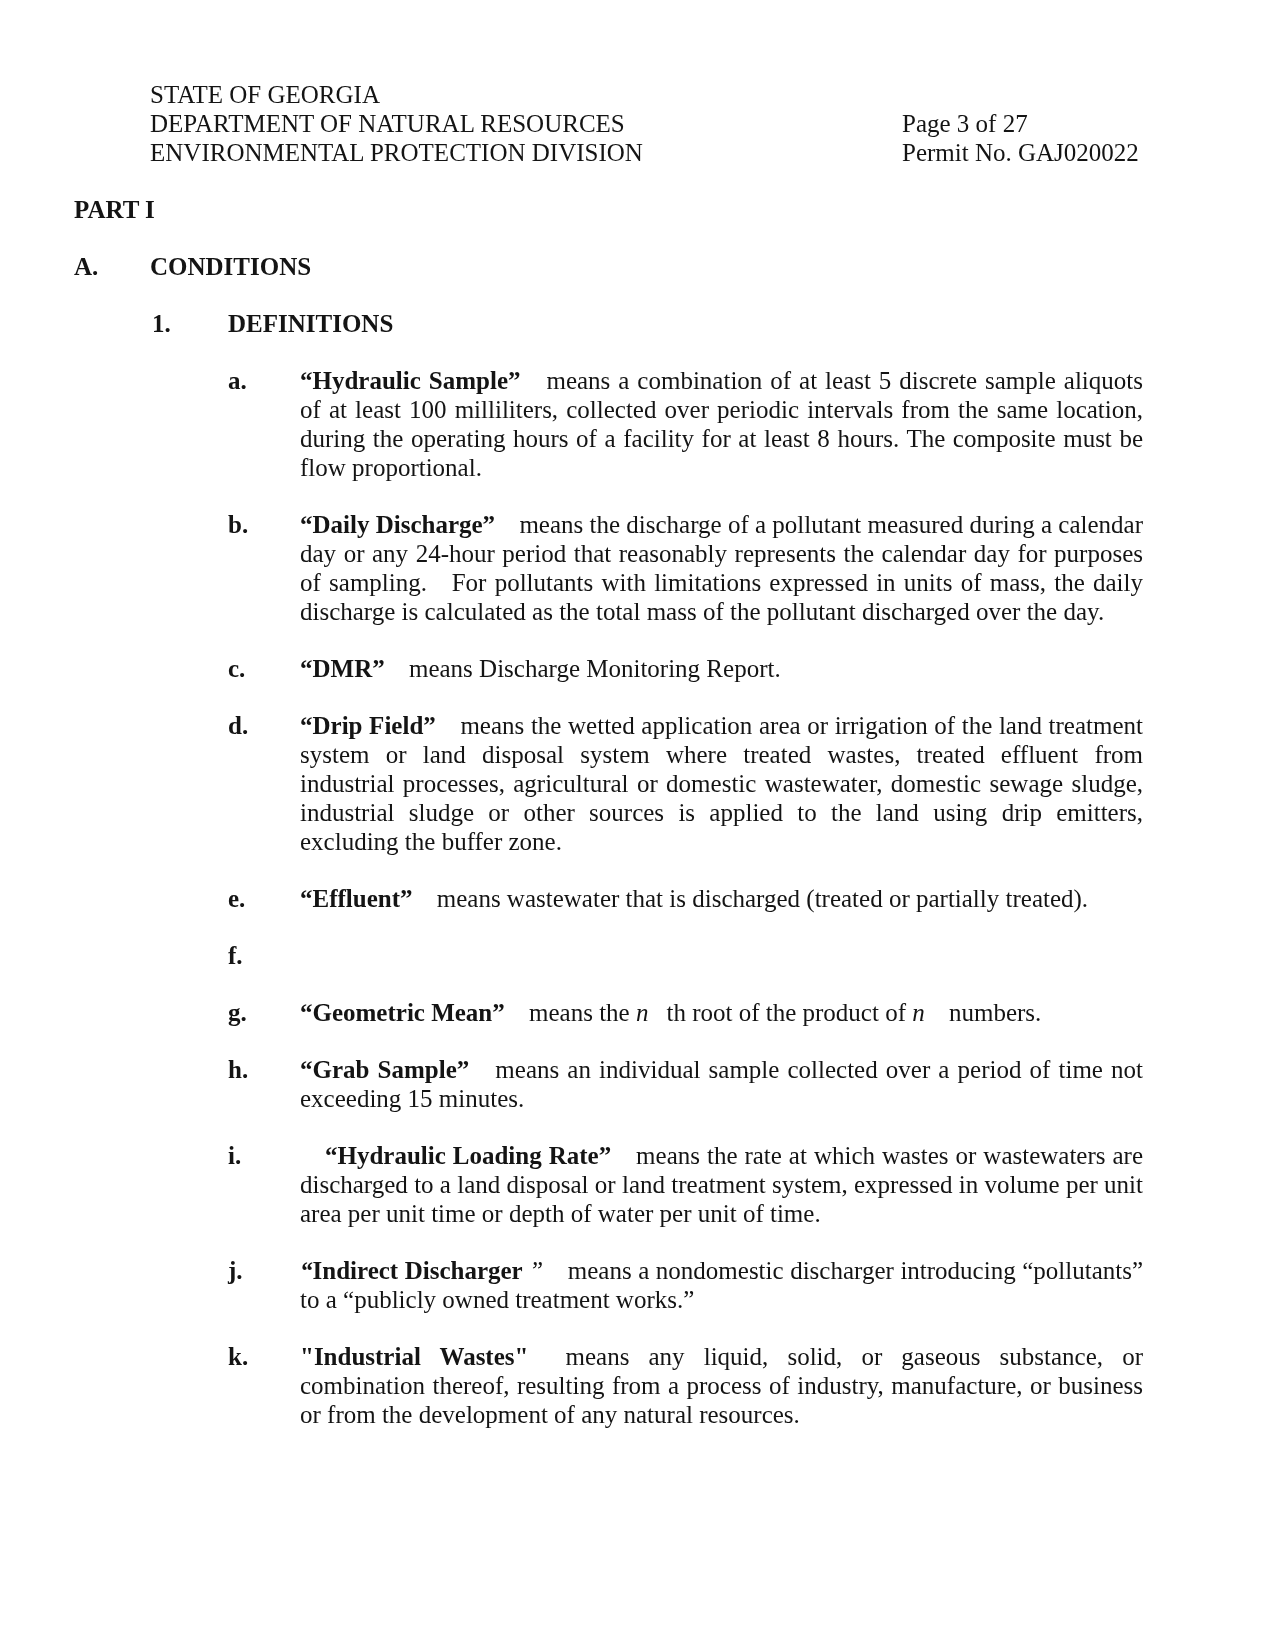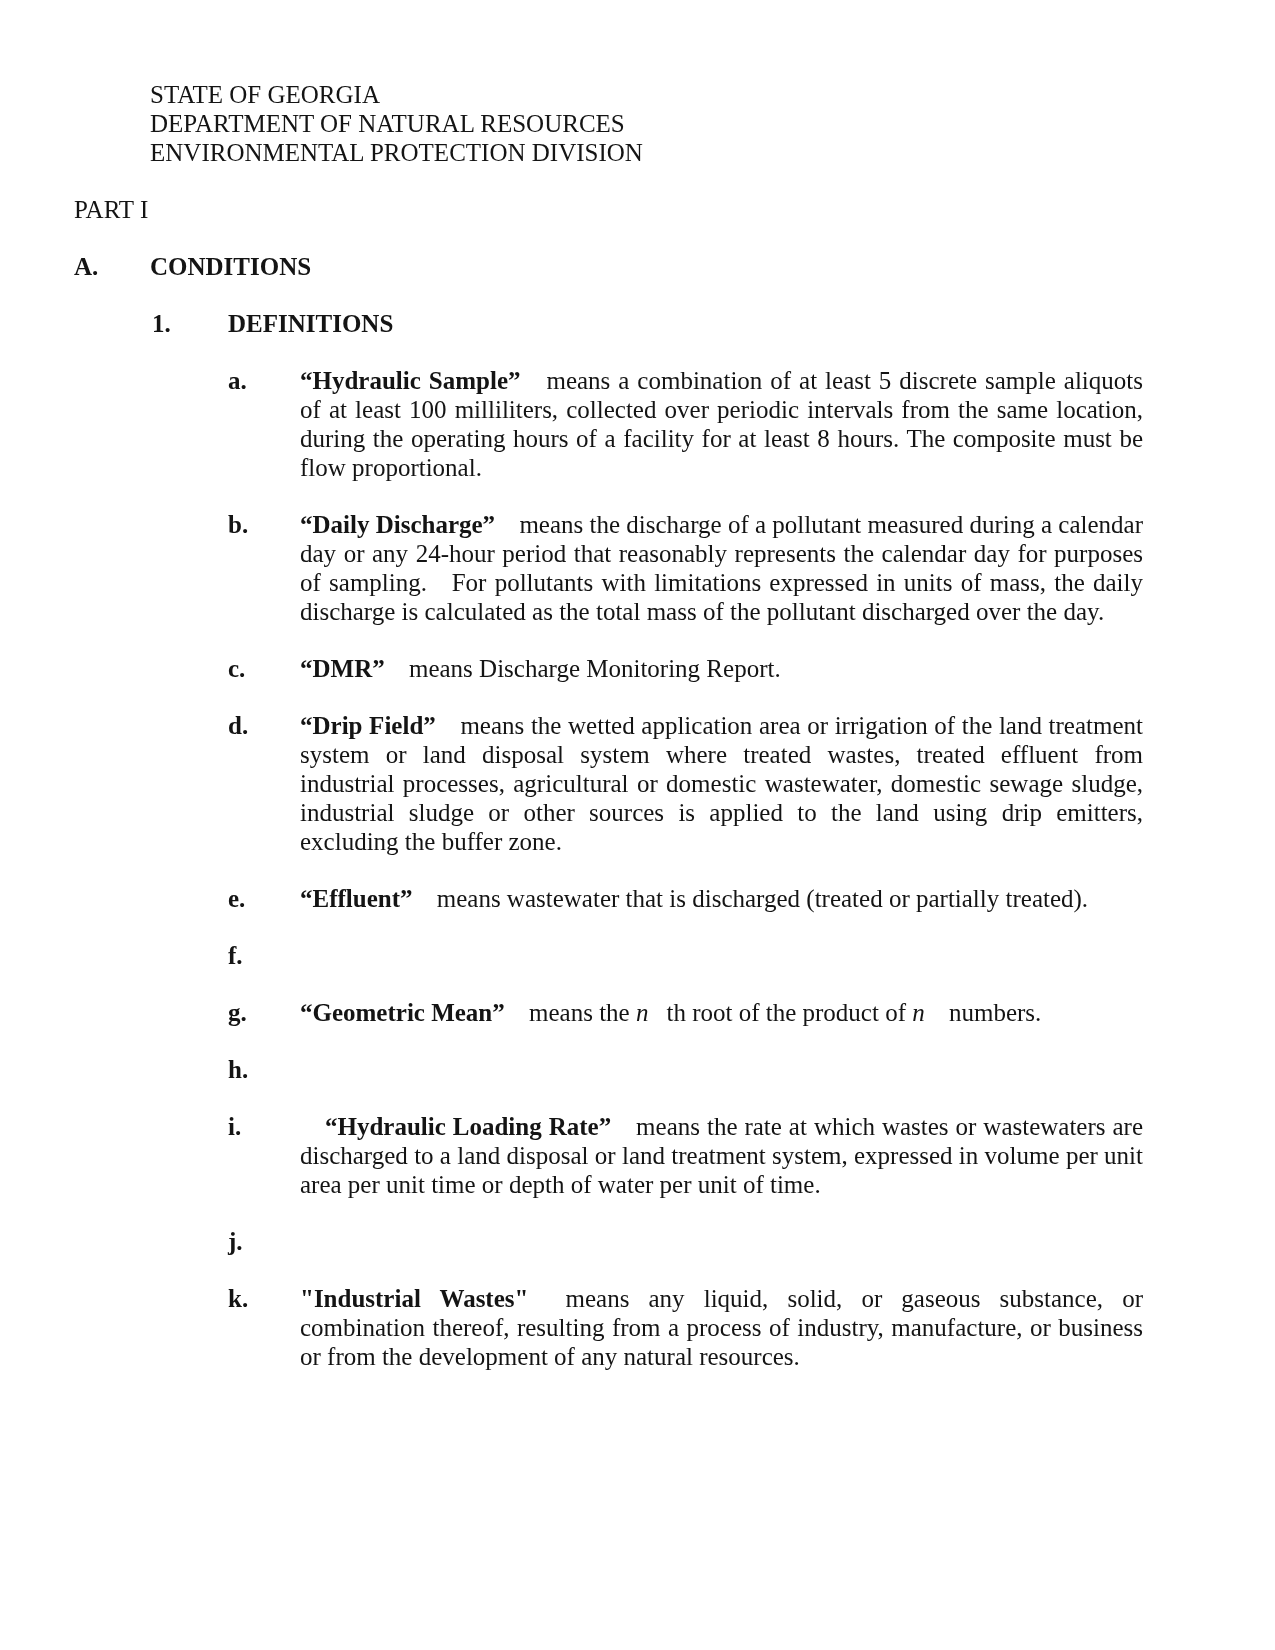--- a/index.html
+++ b/index.html
@@ -24,21 +24,21 @@
     width: 1000px;
   }
   .header-right {
     position: absolute;
     left: 752px;
     top: 29px;
     white-space: nowrap;
   }
   .part-heading {
     margin: 28px 0 10px 74px;
-    font-weight: normal;
+    font-weight: bold;
   }
   .row {
     display: flex;
     font-weight: bold;
   }
   .section-row {
     margin: 28px 0 0 74px;
   }
   .subsection-row {
     margin: 28px 0 0 152px;
@@ -70,20 +70,24 @@
 <body>
 
 <div class="page">
 
   <div class="header">
     <div class="agency">
       <div>STATE OF GEORGIA</div>
       <div>DEPARTMENT OF NATURAL RESOURCES</div>
       <div>ENVIRONMENTAL PROTECTION DIVISION</div>
     </div>
+    <div class="header-right">
+      <div>Page 3 of 27</div>
+      <div>Permit No. GAJ020022</div>
+    </div>
   </div>
 
   <div class="part-heading">PART I</div>
 
   <div class="row section-row">
     <div class="row-label">A.</div>
     <div>CONDITIONS</div>
   </div>
 
   <div class="row subsection-row">
@@ -114,27 +118,29 @@
       </div>
       <div class="def-item">
         <div class="def-letter">f.</div>
       </div>
       <div class="def-item">
         <div class="def-letter">g.</div>
         <div class="def-text"><span class="seg-bold">“Geometric Mean”</span><span class="seg-regular"> means the </span><span class="seg-italic">n</span><span class="seg-regular">th root of the product of </span><span class="seg-italic">n</span><span class="seg-regular"> numbers.</span></div>
       </div>
       <div class="def-item">
         <div class="def-letter">h.</div>
+        <div class="def-text"><span class="seg-bold">“Grab Sample”</span><span class="seg-regular"> means an individual sample collected over a period of time not exceeding 15 minutes.</span></div>
       </div>
       <div class="def-item">
         <div class="def-letter">i.</div>
         <div class="def-text"><span class="seg-regular">&nbsp;</span><span class="seg-bold">“Hydraulic Loading Rate”</span><span class="seg-regular"> means the rate at which wastes or wastewaters are discharged to a land disposal or land treatment system, expressed in volume per unit area per unit time or depth of water per unit of time.</span></div>
       </div>
       <div class="def-item">
         <div class="def-letter">j.</div>
+        <div class="def-text"><span class="seg-bolditalic">“</span><span class="seg-bold">Indirect Discharger</span><span class="seg-italic">&nbsp;”</span><span class="seg-regular"> means a nondomestic discharger introducing “pollutants” to a “publicly owned treatment works.”</span></div>
       </div>
       <div class="def-item">
         <div class="def-letter">k.</div>
         <div class="def-text"><span class="seg-bold">"Industrial Wastes"</span><span class="seg-regular"> means any liquid, solid, or gaseous substance, or combination thereof, resulting from a process of industry, manufacture, or business or from the development of any natural resources.</span></div>
       </div>
     </div>
 
 </div>
 
 </body></html>

